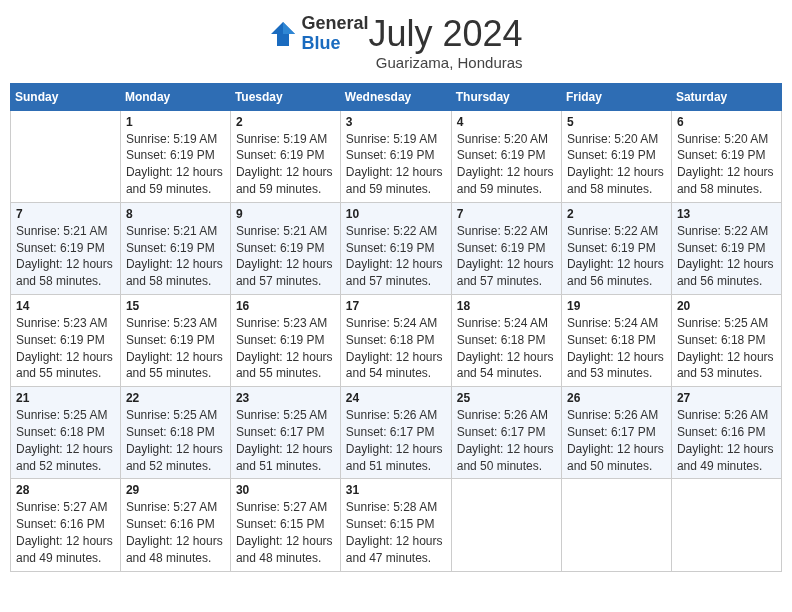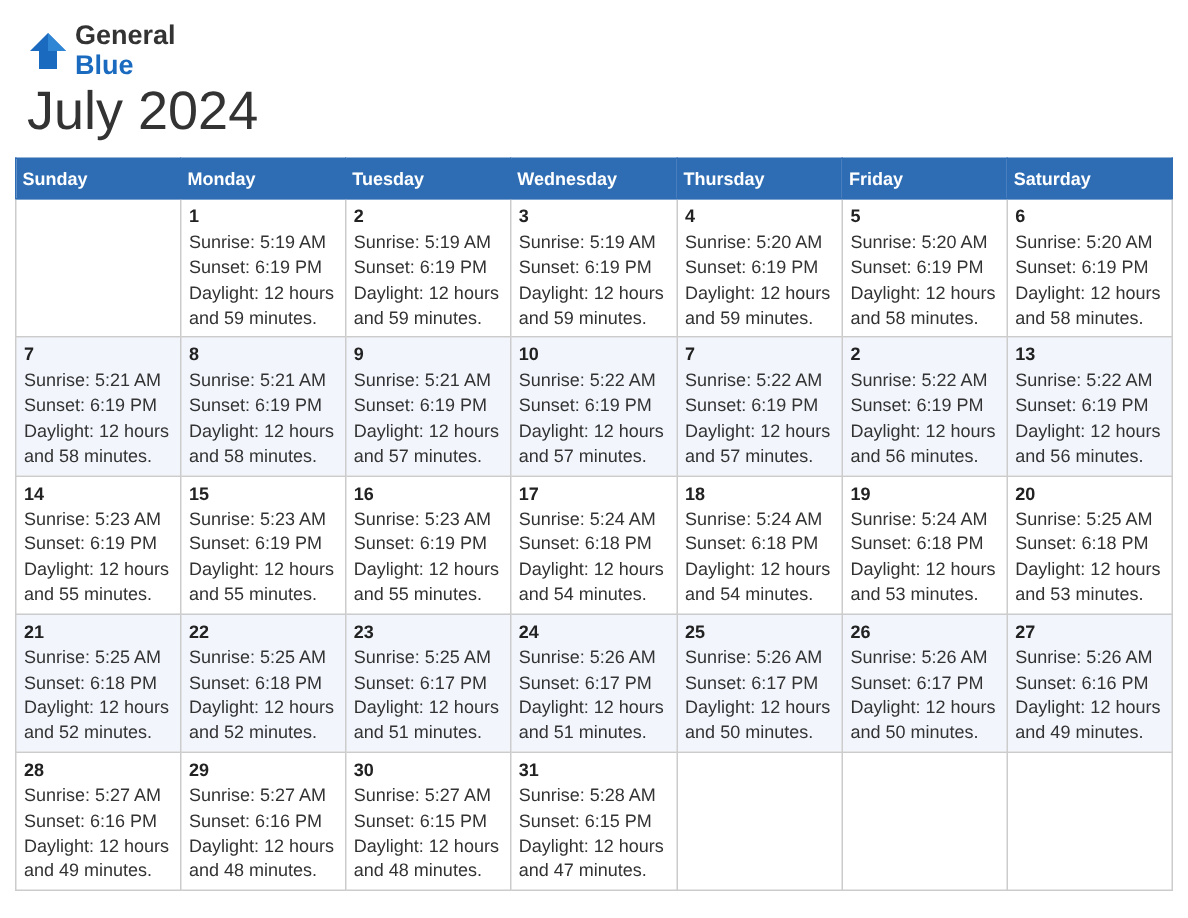--- a/index.html
+++ b/index.html
@@ -9,21 +9,20 @@
       width: 792px;
       min-height: 612px;
       padding: 10px;
     }
     .header {
       display: flex;
       justify-content: center;
       align-items: flex-start;
       margin-bottom: 8px;
       padding: 4px 8px;
-      flex-direction: column;
     }
     .logo {
       display: flex;
       align-items: center;
       gap: 4px;
     }
     .logo-text {
       font-size: 18px;
       font-weight: bold;
       line-height: 1.1;
@@ -99,20 +98,21 @@
     <svg class="logo-icon" viewBox="0 0 28 28" xmlns="http://www.w3.org/2000/svg">
       <polygon points="14,2 26,14 20,14 20,26 8,26 8,14 2,14" fill="#1a6bbf"></polygon>
       <polygon points="14,2 26,14 14,14" fill="#2e86d4"></polygon>
     </svg>
     <div class="logo-text">
       <span class="general">General</span><br><span class="blue">Blue</span>
     </div>
   </div>
   <div class="title-block">
     <div class="month-year">July 2024</div>
+    <div class="location">Guarizama, Honduras</div>
   </div>
 </div>
 
 <table>
   <thead>
     <tr>
     <th>Sunday</th>
         <th>Monday</th>
         <th>Tuesday</th>
         <th>Wednesday</th>

